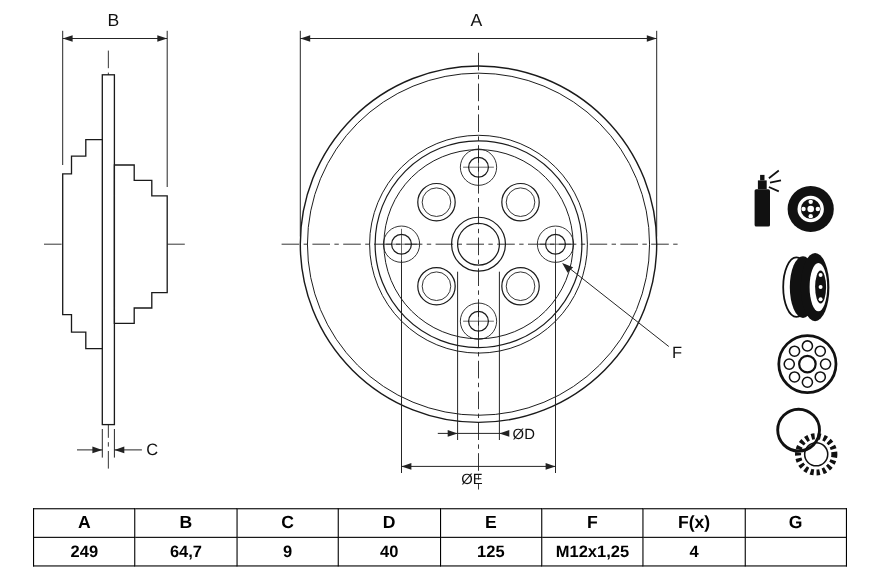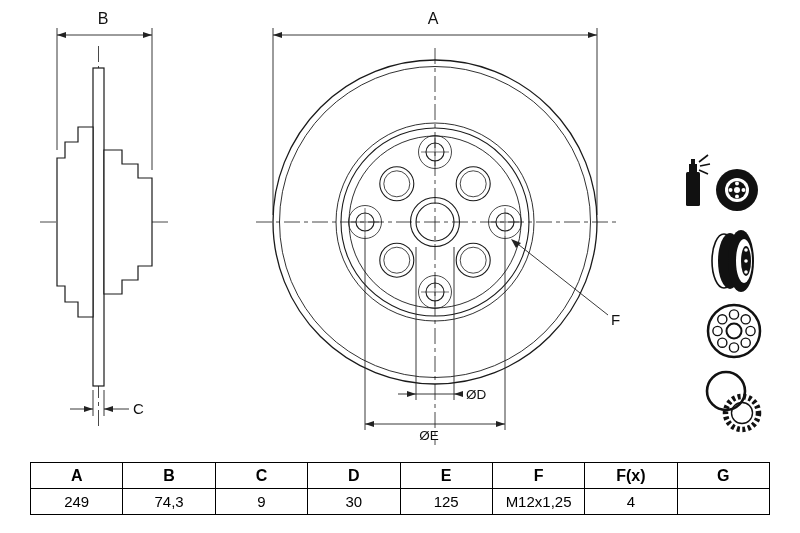--- a/index.html
+++ b/index.html
@@ -9,20 +9,21 @@
   }
   .sheet svg{position:absolute;top:0;left:0;}
   table.spec{
     position:absolute;left:30px;top:462px;width:740px;
     border-collapse:collapse;table-layout:fixed;background:#fff;
   }
   table.spec td{
     border:1.4px solid #000;text-align:center;vertical-align:middle;
     font-size:15px;color:#000;height:25px;padding:0;
     font-family:"Liberation Sans", sans-serif;
+    font-weight:bold;
   }
   table.spec tr.head td{font-weight:bold;font-size:16px;}
   text{fill:#111;font-family:"Liberation Sans", sans-serif;}
 </style>
 </head>
 <body>
 
 <div class="sheet">
 
   <svg width="800" height="460" viewBox="0 0 800 460">
@@ -196,23 +197,23 @@
       <td>B</td>
       <td>C</td>
       <td>D</td>
       <td>E</td>
       <td>F</td>
       <td>F(x)</td>
       <td>G</td>
     </tr>
     <tr>
       <td>249</td>
-      <td>74,3</td>
+      <td>64,7</td>
       <td>9</td>
-      <td>30</td>
+      <td>40</td>
       <td>125</td>
       <td>M12x1,25</td>
       <td>4</td>
       <td></td>
     </tr>
   </tbody>
     </table>
 
 </div>
 

